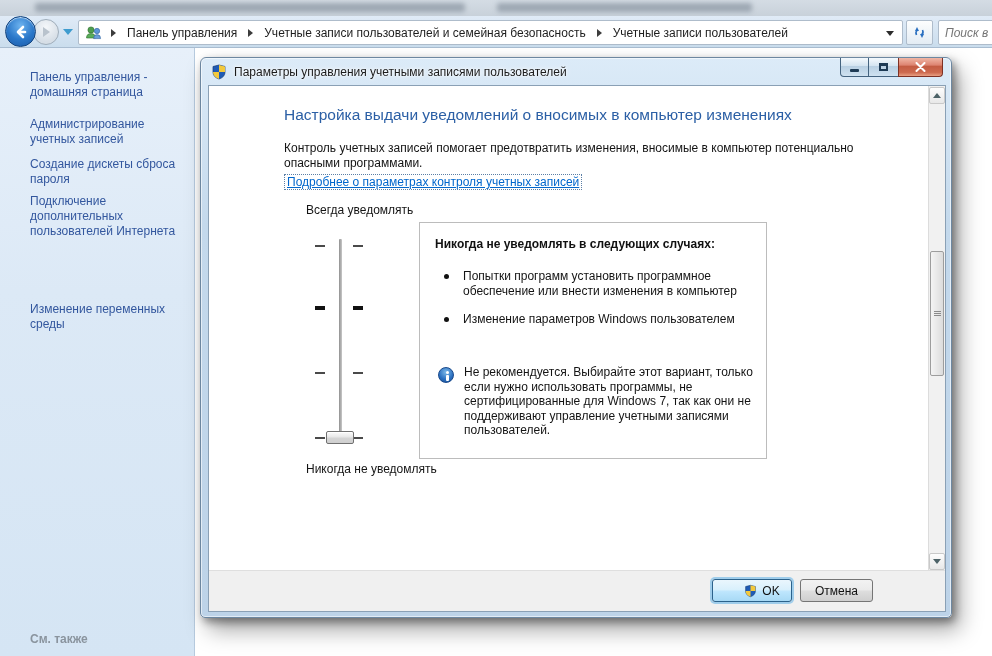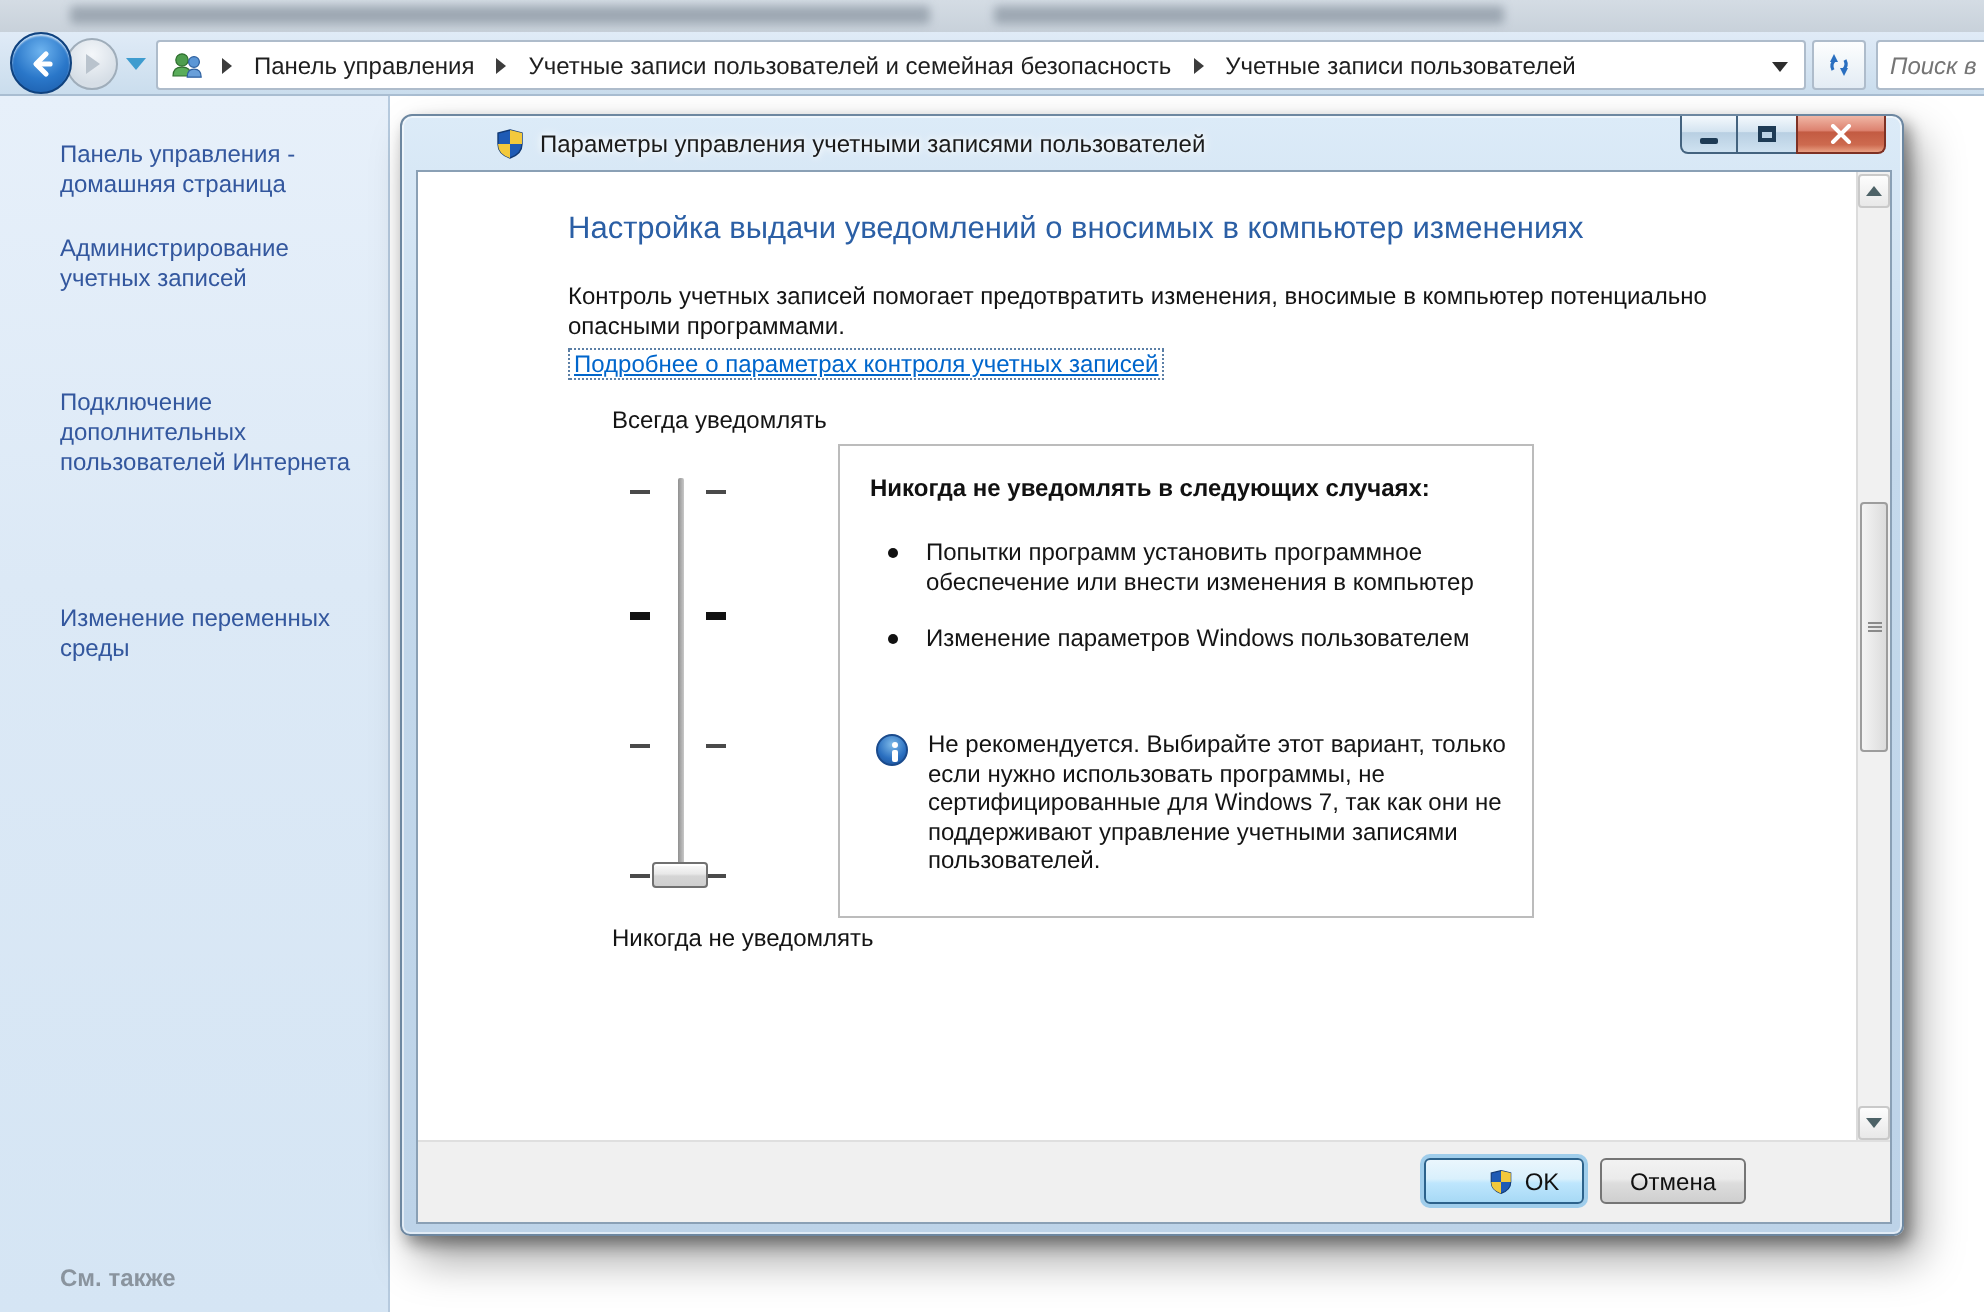--- a/index.html
+++ b/index.html
@@ -48,21 +48,21 @@
     background:linear-gradient(180deg,#e7f0fa 0%,#dcE9f6 40%,#d5e5f4 100%);
     border-right:1px solid #b6cade;padding-left:21px; }
   .side-item { position:absolute; left:30px; width:162px; line-height:15px; color:#33579e; cursor:pointer; }
   .see-also { position:absolute; left:30px; color:#8a949e;font-weight:bold; }
 
   
   .dialog { position:absolute; left:200px; top:57px; width:752px; height:561px;
     background:linear-gradient(#dcebf8,#c4d9ec 30%,#bdd3e8);
     border:1px solid #6d87a0; border-radius:6px 6px 5px 5px;
     box-shadow:inset 0 0 0 1px rgba(255,255,255,.55), 3px 4px 8px rgba(0,0,0,.40), 8px 12px 22px rgba(0,0,0,.35); }
-  .titlebar { position:absolute; left:0; top:0; width:100%; height:27px; display:flex; align-items:center;padding-left:36px; }
+  .titlebar { position:absolute; left:0; top:0; width:100%; height:27px; display:flex; align-items:center; }
   .titlebar .title { margin-left:7px; color:#1b1b1b; text-shadow:0 0 3px #fff, 0 0 6px #fff; }
   .shield { margin-left:10px; flex:none; display:flex; }
 
   .winbtns { position:absolute; right:8px; top:0; display:flex; }
   .winbtn { height:19px; border:1px solid #44637f; border-top:none; display:flex; align-items:center; justify-content:center; }
   .winbtn.min { width:29px; border-radius:0 0 0 4px; background:linear-gradient(#f4f9fd,#d3e3f0 45%,#b8cfe2 46%,#cfe2f1); }
   .winbtn.max { width:29px; border-left:none; border-right:none; background:linear-gradient(#f4f9fd,#d3e3f0 45%,#b8cfe2 46%,#cfe2f1); }
   .winbtn.close { width:45px; border-radius:0 0 4px 0; border-color:#7e3124;
     background:linear-gradient(#f0b6a5,#dd8370 40%,#c35b42 45%,#cd6a4f 80%,#e9a083); }
   .glyph-min { width:9px; height:3px; background:#1e3b55; border-radius:1px; margin-top:6px; }
@@ -180,20 +180,21 @@
     <div class="search-box">
       <input type="text" placeholder="Поиск в" style="">
     </div>
   </div>
 
   <div class="main-area"></div>
 
   <div class="sidebar">
     <div class="side-item" style="top:22px;">Панель управления - домашняя страница</div>
     <div class="side-item" style="top:69px;">Администрирование учетных записей</div>
+    <div class="side-item" style="top:109px;">Создание дискеты сброса пароля</div>
     <div class="side-item" style="top:146px;">Подключение дополнительных пользователей Интернета</div>
     <div class="side-item" style="top:254px;">Изменение переменных среды</div>
     <div class="see-also" style="top:584px;">См. также</div>
   </div>
 
   <div class="dialog">
 
     <div class="titlebar">
       <span class="shield">
         <svg width="16" height="16" viewBox="0 0 16 16">

